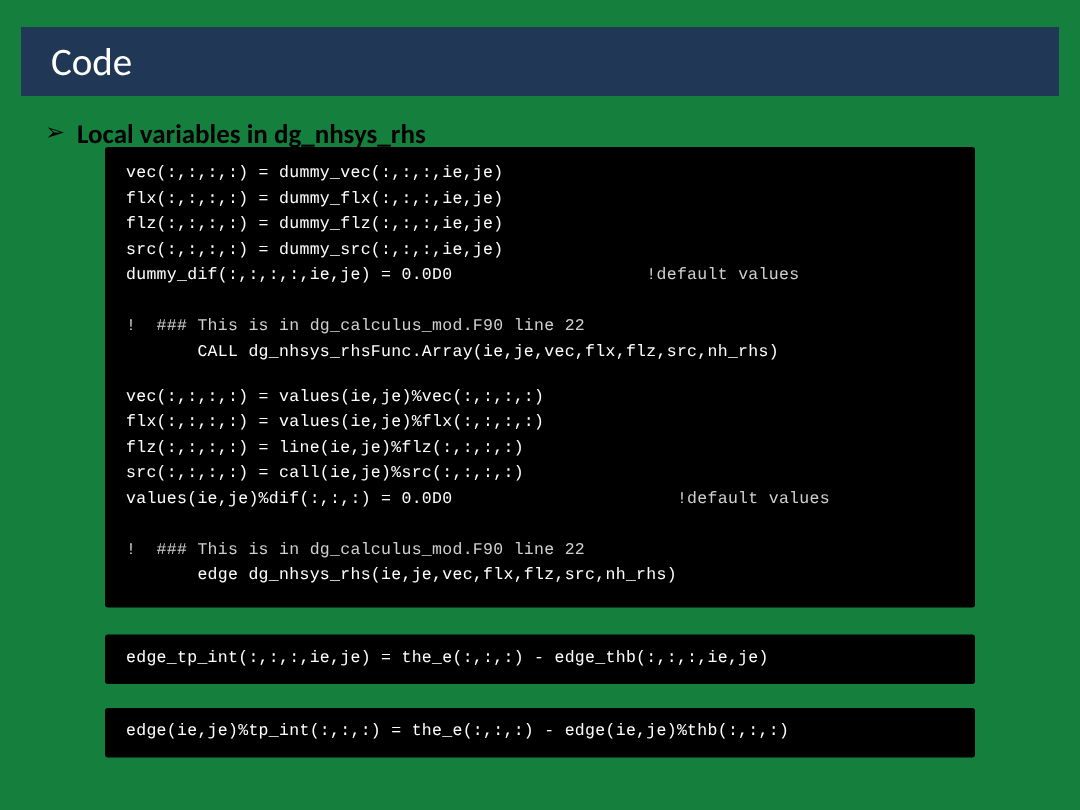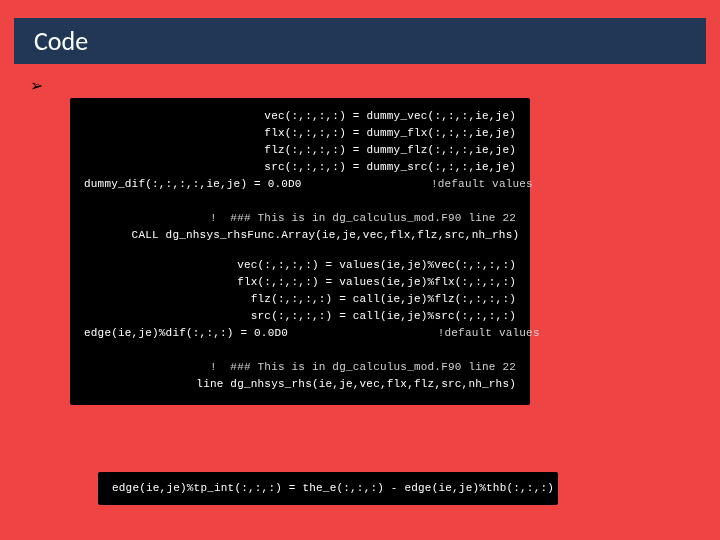--- a/index.html
+++ b/index.html
@@ -1,17 +1,17 @@
 <!DOCTYPE html>
 <html><head>
 <meta charset="utf-8">
 <style>
   * { margin: 0; padding: 0; box-sizing: border-box; }
   html, body { width: 720px; height: 540px; background: #ffffff; font-family: Calibri, Arial, sans-serif; overflow: hidden; }
-  .slide { width: 720px; height: 540px; position: relative; background: #ef4444; }
+  .slide { width: 720px; height: 540px; position: relative; background: #15803d; }
 
   .title-bar {
     position: absolute;
     top: 18px; left: 14px; right: 14px;
     height: 46px;
     background: #203856;
     display: flex;
     align-items: center;
     padding-left: 20px;
   }
@@ -21,65 +21,66 @@
     position: absolute;
     top: 78px; left: 30px; right: 30px;
     display: flex; align-items: center; gap: 8px;
   }
   .chevron { font-size: 16px; color: #000; line-height: 1; }
   .bullet-text { font-size: 18px; font-weight: 700; color: #000; }
 
   .code-block {
     position: absolute;
     left: 70px;
-    width: 460px;
+    width: 580px;
     background: #000;
     color: #fff;
     font-family: Consolas, "Courier New", monospace;
     font-size: 11px;
     line-height: 1.55;
     padding: 10px 14px 12px 14px;
     white-space: pre;
     border-radius: 2px;
     letter-spacing: 0.2px;
-    text-align: right;
   }
   .block1 { top: 98px; }
   .block2 { top: 247px; }
   .block3 { top: 423px; padding-top: 8px; padding-bottom: 8px; }
-  .block4 { top: 472px; padding-top: 8px; padding-bottom: 8px; margin-left: 28px; }
+  .block4 { top: 472px; padding-top: 8px; padding-bottom: 8px; }
   .cmt { color: #d0d0d0; }
 </style>
 </head>
 <body>
 
 <div class="slide">
 
   <div class="title-bar">
     <span class="title-text">Code</span>
   </div>
 
   <div class="bullet-row">
     <span class="chevron">➢</span>
+    <span class="bullet-text">Local variables in dg_nhsys_rhs</span>
   </div>
 
   <div class="code-block block1"><span>vec(:,:,:,:) = dummy_vec(:,:,:,ie,je)</span>
 <span>flx(:,:,:,:) = dummy_flx(:,:,:,ie,je)</span>
 <span>flz(:,:,:,:) = dummy_flz(:,:,:,ie,je)</span>
 <span>src(:,:,:,:) = dummy_src(:,:,:,ie,je)</span>
 <span>dummy_dif(:,:,:,:,ie,je) = 0.0D0</span>                   <span class="cmt">!default values</span>
 
 <span class="cmt">!  ### This is in dg_calculus_mod.F90 line 22</span>
 <span>       CALL dg_nhsys_rhsFunc.Array(ie,je,vec,flx,flz,src,nh_rhs)</span></div>
 
   <div class="code-block block2"><span>vec(:,:,:,:) = values(ie,je)%vec(:,:,:,:)</span>
 <span>flx(:,:,:,:) = values(ie,je)%flx(:,:,:,:)</span>
-<span>flz(:,:,:,:) = call(ie,je)%flz(:,:,:,:)</span>
+<span>flz(:,:,:,:) = line(ie,je)%flz(:,:,:,:)</span>
 <span>src(:,:,:,:) = call(ie,je)%src(:,:,:,:)</span>
-<span>edge(ie,je)%dif(:,:,:) = 0.0D0</span>                      <span class="cmt">!default values</span>
+<span>values(ie,je)%dif(:,:,:) = 0.0D0</span>                      <span class="cmt">!default values</span>
 
 <span class="cmt">!  ### This is in dg_calculus_mod.F90 line 22</span>
-<span>       line dg_nhsys_rhs(ie,je,vec,flx,flz,src,nh_rhs)</span></div>
+<span>       edge dg_nhsys_rhs(ie,je,vec,flx,flz,src,nh_rhs)</span></div>
 
+  <div class="code-block block3"><span>edge_tp_int(:,:,:,ie,je) = the_e(:,:,:) - edge_thb(:,:,:,ie,je)</span></div>
 
   <div class="code-block block4"><span>edge(ie,je)%tp_int(:,:,:) = the_e(:,:,:) - edge(ie,je)%thb(:,:,:)</span></div>
 
 </div>
 
 </body></html>

